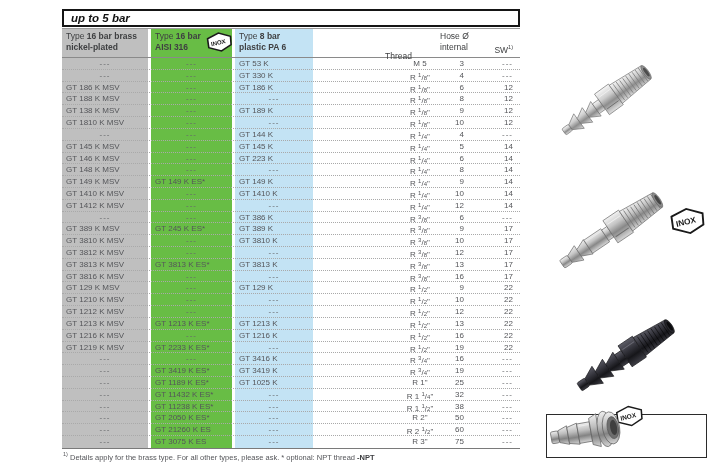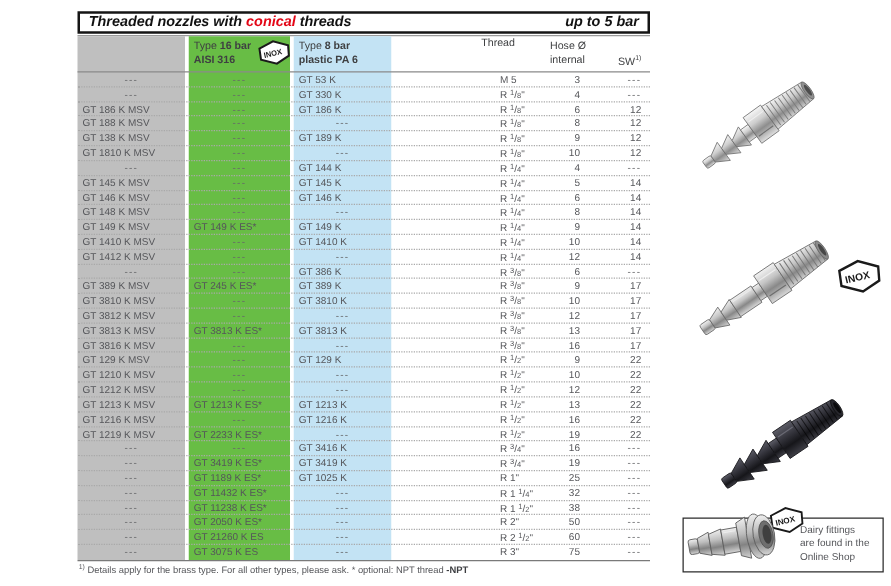--- a/index.html
+++ b/index.html
@@ -30,33 +30,33 @@
   .stripe.green{left:89px;width:81px;background:var(--green,#68bd45);}
   .stripe.blue{left:173px;width:78px;background:var(--blue,#c3e3f4);}
 
   .thead{position:absolute;left:0;top:0;width:458px;height:29px;z-index:2;border-bottom:1px solid #8a8a8a;box-sizing:border-box;}
   .hcell{position:absolute;font-size:8.5px;line-height:1.3;color:#3f4042;}
   .hcell .lt{font-weight:normal;}
   .hcell b{font-weight:bold;}
   .h-brass{left:4px;top:2px;}
   .h-inox{left:93px;top:2px;}
   .h-plastic{left:177px;top:2px;}
-  .h-thread{left:323px;top:0;}
+  .h-thread{left:323px;top:22px;}
   .h-hose{left:378px;top:2px;}
   .h-sw{left:408px;top:15px;width:43px;text-align:right;}
   .h-sw sup,.fnote sup{font-size:5.5px;}
 
   .tbody{position:absolute;left:0;top:29px;width:458px;z-index:1;}
   .row{position:relative;height:11.82px;border-bottom:1px dotted #a9a9a9;box-sizing:border-box;}
   .row:last-child{border-bottom:none;}
   .cell{position:absolute;top:0;font-size:8px;line-height:11px;white-space:nowrap;color:#55565a;}
   .c-brass{left:4px;width:82px;}
   .c-inox{left:93px;width:77px;}
   .c-plastic{left:177px;width:74px;}
-  .c-thread{left:338px;width:70px;}
+  .c-thread{left:323px;width:70px;text-align:center;}
   .c-hose{left:360px;width:42px;text-align:right;}
   .c-sw{left:425px;width:26px;text-align:right;}
   .cell.ph{text-align:center;letter-spacing:1px;color:#66676a;}
   .c-brass.ph{left:0;width:86px;}
   .c-inox.ph{left:89px;width:81px;}
   .c-plastic.ph{left:173px;width:78px;}
   .c-hose.ph,.c-sw.ph{text-align:right;}
   .num{font-size:6px;vertical-align:2.5px;}
   .den{font-size:6px;}
 
@@ -81,30 +81,33 @@
   .dairy-note{
     position:absolute;left:640px;top:418px;font-size:8px;line-height:11px;color:#55565a;z-index:6;white-space:nowrap;
   }
 </style>
 </head>
 <body>
 
 <div id="page">
 
   <div class="title-box">
-    <div class="title-left"><span>Threaded nozzles with </span><span class="hl">conical</span><span> threads</span></div>
     <div class="title-right">up to 5 bar</div>
   </div>
 
   <div class="tbl">
     <div class="stripe gray"></div>
     <div class="stripe green"></div>
     <div class="stripe blue"></div>
 
     <div class="thead">
+      <div class="hcell h-brass">
+        <span class="lt">Type </span><b>16 bar brass</b><br>
+        <b>nickel-plated</b>
+      </div>
       <div class="hcell h-inox">
         <span class="lt">Type </span><b>16 bar</b><br>
         <b>AISI 316</b>
       </div>
       <div class="badge" style="left:143px;top:2px;">
         <svg width="28" height="22" viewBox="0 0 44 32">
           <polygon points="4,11 21,2 40,7 41,20 26,30 6,25" fill="#ffffff" stroke="#1a1a1a" stroke-width="2.5"></polygon>
           <text x="9" y="20" font-size="9.5" transform="rotate(-13 22 16)">INOX</text>
         </svg>
       </div>
@@ -181,21 +184,21 @@
           <div class="cell c-brass">GT 145 K MSV</div>
           <div class="cell c-inox ph">---</div>
           <div class="cell c-plastic">GT 145 K</div>
           <div class="cell c-thread">R <span class="num">1</span>/<span class="den">4</span>"</div>
           <div class="cell c-hose">5</div>
           <div class="cell c-sw">14</div>
         </div>
         <div class="row">
           <div class="cell c-brass">GT 146 K MSV</div>
           <div class="cell c-inox ph">---</div>
-          <div class="cell c-plastic">GT 146 K</div>
+          <div class="cell c-plastic">GT 223 K</div>
           <div class="cell c-thread">R <span class="num">1</span>/<span class="den">4</span>"</div>
           <div class="cell c-hose">6</div>
           <div class="cell c-sw">14</div>
         </div>
         <div class="row">
           <div class="cell c-brass">GT 148 K MSV</div>
           <div class="cell c-inox ph">---</div>
           <div class="cell c-plastic ph">---</div>
           <div class="cell c-thread">R <span class="num">1</span>/<span class="den">4</span>"</div>
           <div class="cell c-hose">8</div>
@@ -530,19 +533,14 @@
       <ellipse cx="76" cy="27.5" rx="4" ry="9" fill="#3f3f3f"></ellipse>
       <line x1="36" y1="19" x2="47" y2="19" stroke="#ececec" stroke-width="1"></line>
     </svg>
   </div>
   <div class="badge" style="left:614px;top:404px;">
     <svg width="30" height="24" viewBox="0 0 44 32">
       <polygon points="4,11 21,2 40,7 41,20 26,30 6,25" fill="#ffffff" stroke="#1a1a1a" stroke-width="2.2"></polygon>
       <text x="9" y="20" font-size="9.5" transform="rotate(-13 22 16)">INOX</text>
     </svg>
   </div>
-  <div class="dairy-note">
-    <span>Dairy fittings</span><br>
-    <span>are found in the</span><br>
-    <span>Online Shop</span>
-  </div>
 
 </div>
 
 </body></html>

